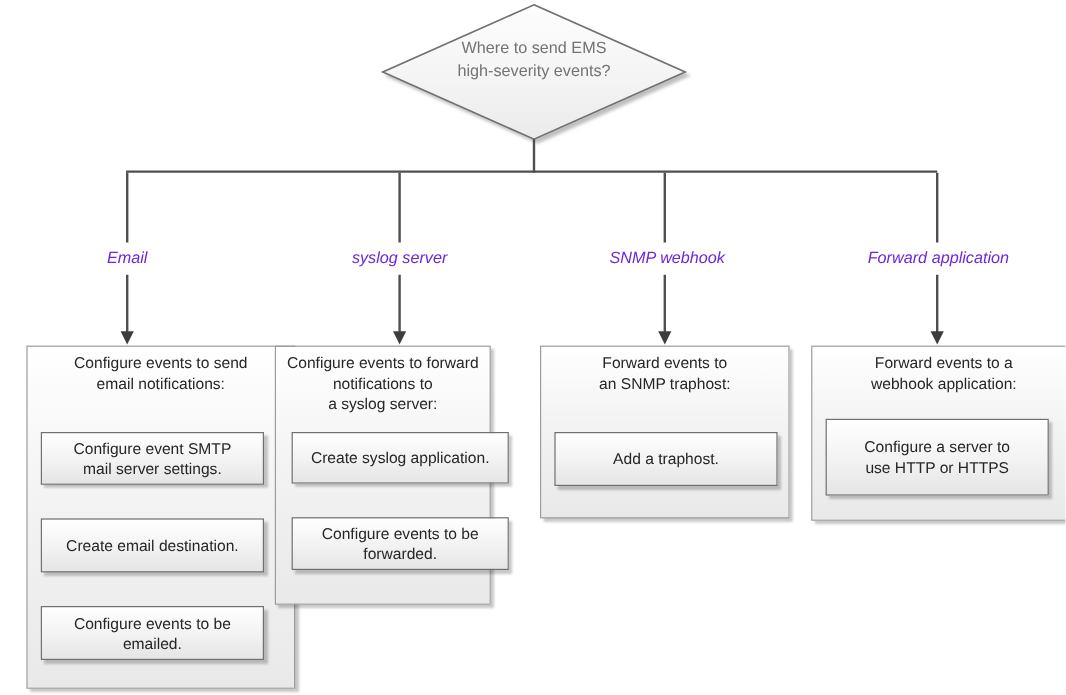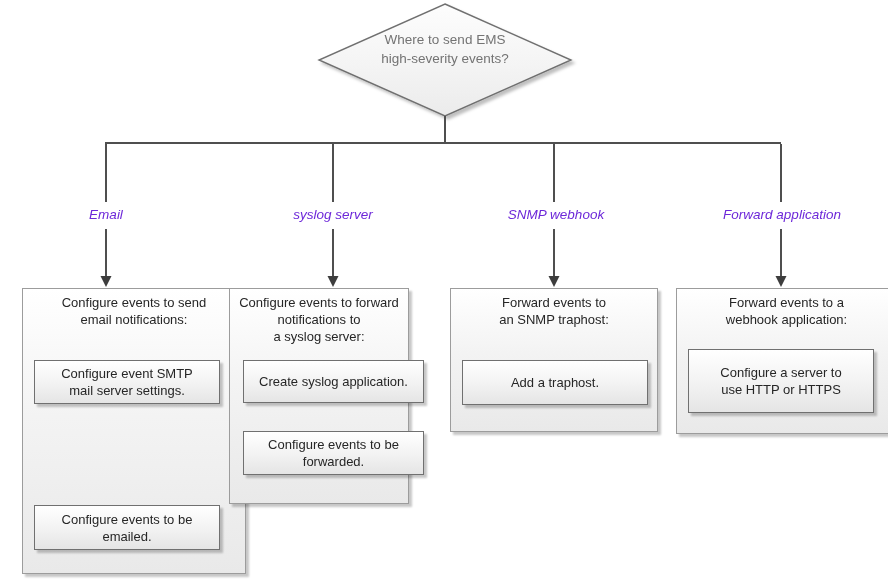--- a/index.html
+++ b/index.html
@@ -133,20 +133,21 @@
   <div class="branch-label" id="bl1">Email</div>
   <div class="branch-label" id="bl2">syslog server</div>
   <div class="branch-label" id="bl3">SNMP webhook</div>
   <div class="branch-label" id="bl4">Forward application</div>
 
   <div class="panel" id="c1">
     <div class="panel-title">Configure events to send
 email notifications:</div>
     <div class="step" id="c1s1">Configure event SMTP
 mail server settings.</div>
+    <div class="step" id="c1s2">Create email destination.</div>
     <div class="step" id="c1s3">Configure events to be
 emailed.</div>
   </div>
 
   <div class="panel" id="c2">
     <div class="panel-title">Configure events to forward
 notifications to
 a syslog server:</div>
     <div class="step" id="c2s1">Create syslog application.</div>
     <div class="step" id="c2s2">Configure events to be

